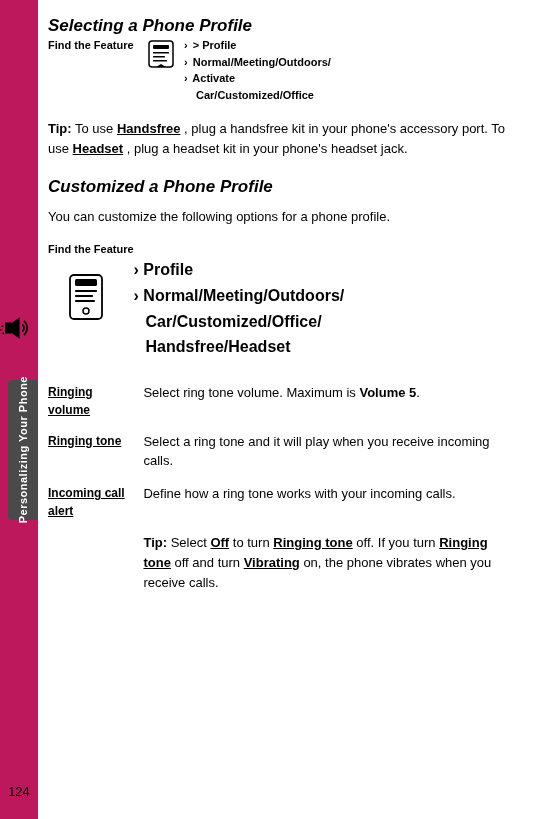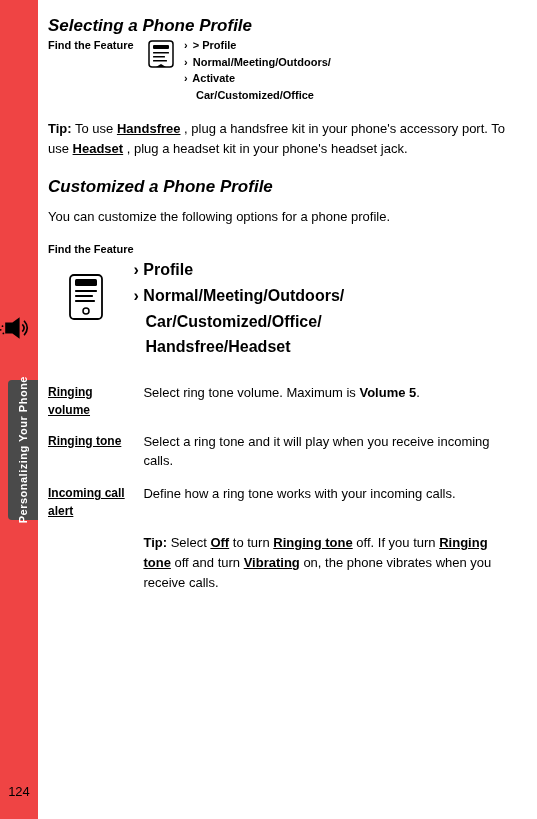--- a/index.html
+++ b/index.html
@@ -16,21 +16,21 @@
     .page-container {
       display: flex;
       width: 537px;
       min-height: 819px;
     }
 
     
     .sidebar {
       width: 38px;
       min-height: 819px;
-      background: #ef4444;
+      background: #be185d;
       display: flex;
       flex-direction: column;
       align-items: center;
       position: relative;
     }
 
     .sidebar-tab {
       position: absolute;
       right: 0;
       top: 380px;

